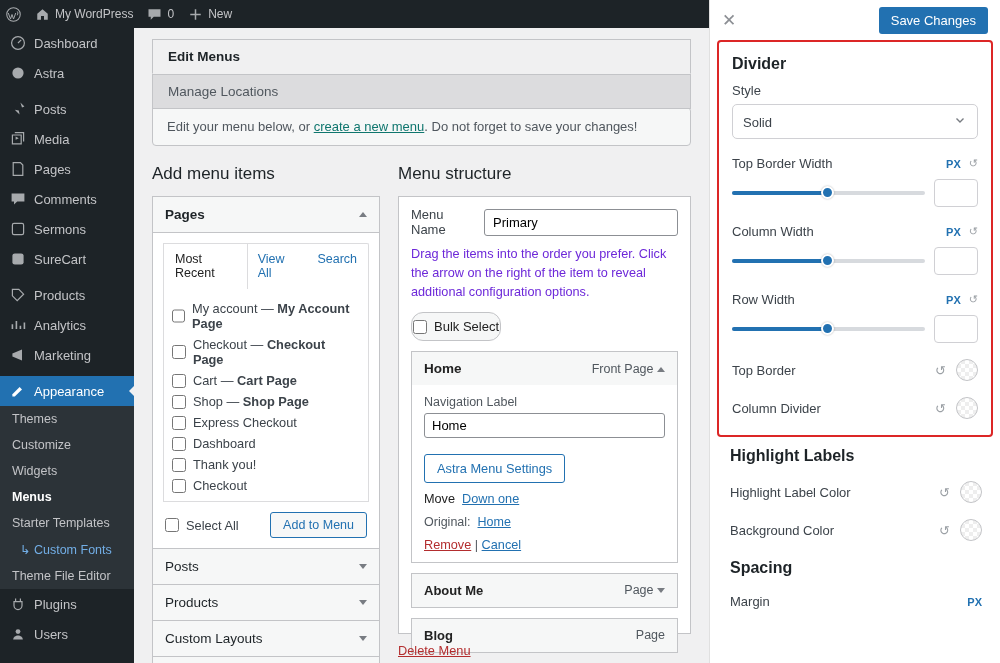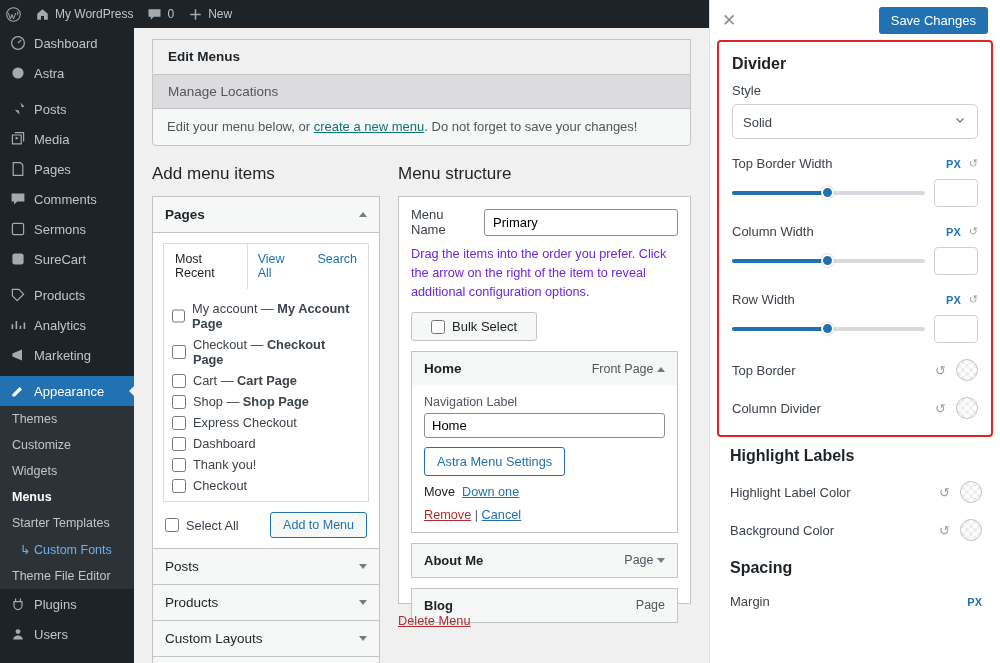--- a/index.html
+++ b/index.html
@@ -59,29 +59,29 @@
   .btn-outline { border:1px solid #2271b1; color:#2271b1; background:#f6f7f7; padding:5px 12px; border-radius:3px; font-size:12.5px; }
 
   
   .panel { border:1px solid #c3c4c7; background:#fff; padding:10px 12px; }
   .fieldrow { display:flex; align-items:center; gap:12px; }
   .fieldrow label { color:#3c434a; font-size:13px; }
   .fieldrow input[type=text] { flex:1; padding:5px 8px; border:1px solid #8c8f94; border-radius:3px; font-size:13px; }
 
   .drag-note { color:#6d28d9; font-size:12.7px; margin-top:8px; line-height:1.5; }
 
-  .bulk { margin-top:10px; display:inline-flex; align-items:center; gap:7px; border:1px solid #c3c4c7; border-radius:3px; padding:6px 19px; background:#f6f7f7; }
+  .bulk { margin-top:10px; display:inline-flex; align-items:center; gap:7px; border:1px solid #c3c4c7; border-radius:12px; padding:6px 1px; background:#f6f7f7; }
   .bulk input { width:14px; height:14px; }
 
   .menu-item { border:1px solid #c3c4c7; margin-top:10px; }
   .mi-head { display:flex; justify-content:space-between; align-items:center; padding:9px 12px; background:#f6f7f7; font-weight:600; font-size:13.5px; }
   .mi-head .type { font-weight:400; color:#50575e; font-size:12.5px;}
   .mi-body { padding:10px 12px; background:#fff; }
   .mi-body input[type=text] { width:100%; padding:4px 7px; border:1px solid #8c8f94; border-radius:3px; font-size:13px; }
-  .astra-btn { display:inline-block; margin-top:9px; border:1px solid #2271b1; color:#2271b1; padding:6px 12px; border-radius:3px; font-size:12.8px; }
+  .astra-btn { display:inline-block; margin-top:16px; border:1px solid #2271b1; color:#2271b1; padding:6px 12px; border-radius:3px; font-size:12.8px; }
   .moverow { margin-top:9px; font-size:12.7px; }
   .moverow a { color:#2271b1; text-decoration:underline; }
   .origrow { margin-top:9px; font-size:12.5px; color:#50575e;}
   .origrow a { color:#2271b1; text-decoration:underline;}
   .rc-row { margin-top:9px; font-size:12.7px;}
   .rc-row .del { color:#b32d2e; text-decoration:underline;}
   .rc-row .sep { color:#50575e; }
   .rc-row .can { color:#2271b1; text-decoration:underline;}
 
   .mi-coll { border:1px solid #c3c4c7; margin-top:10px; background:#f6f7f7; padding:9px 12px; display:flex; justify-content:space-between; font-size:13px; font-weight:600; }
@@ -382,20 +382,21 @@
         <div class="menu-item">
           <div class="mi-head">
             <span>Home</span>
             <span class="type"><span>Front Page</span> <span class="tri up" style="display:inline-block;vertical-align:middle"></span></span>
           </div>
           <div class="mi-body">
             <span style="display:block;font-size:12.5px;color:#50575e;margin-bottom:4px">Navigation Label</span>
             <input type="text" value="Home" style="">
             <div class="astra-btn">Astra Menu Settings</div>
             <div class="moverow"><span>Move</span>&nbsp;&nbsp;<a href="#">Down one</a></div>
+            <div class="origrow"><span>Original:</span>&nbsp;&nbsp;<a href="#">Home</a></div>
             <div class="rc-row">
               <a href="#" class="del">Remove</a>
               <span class="sep"> | </span>
               <a href="#" class="can">Cancel</a>
             </div>
           </div>
         </div>
 
         <div class="mi-coll">
           <span>About Me</span>

